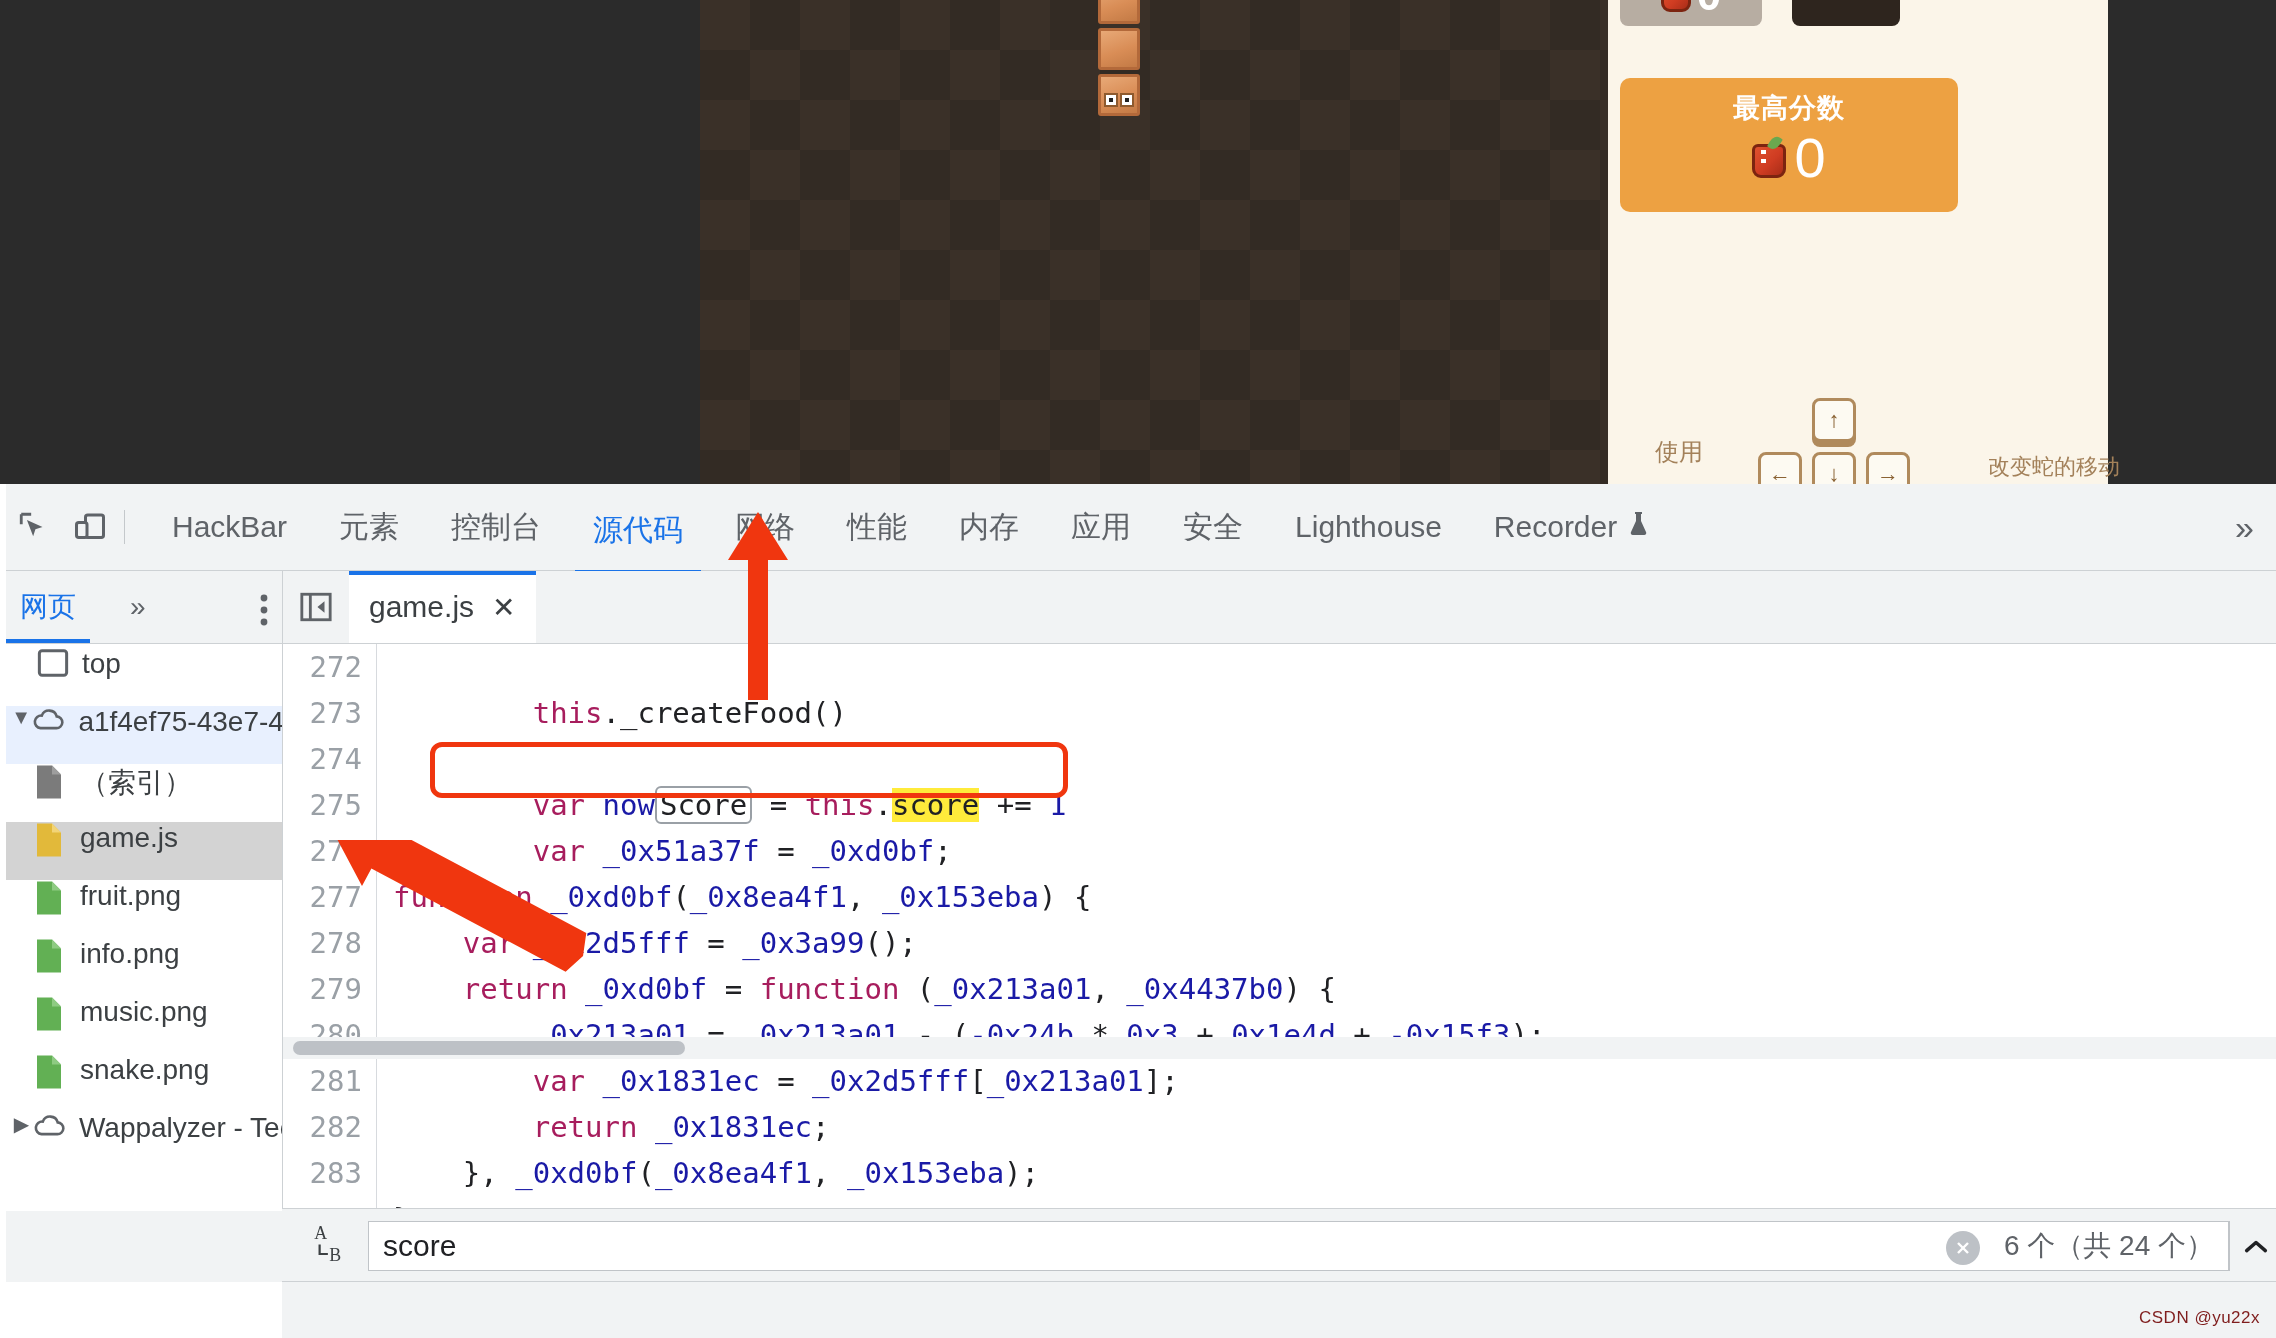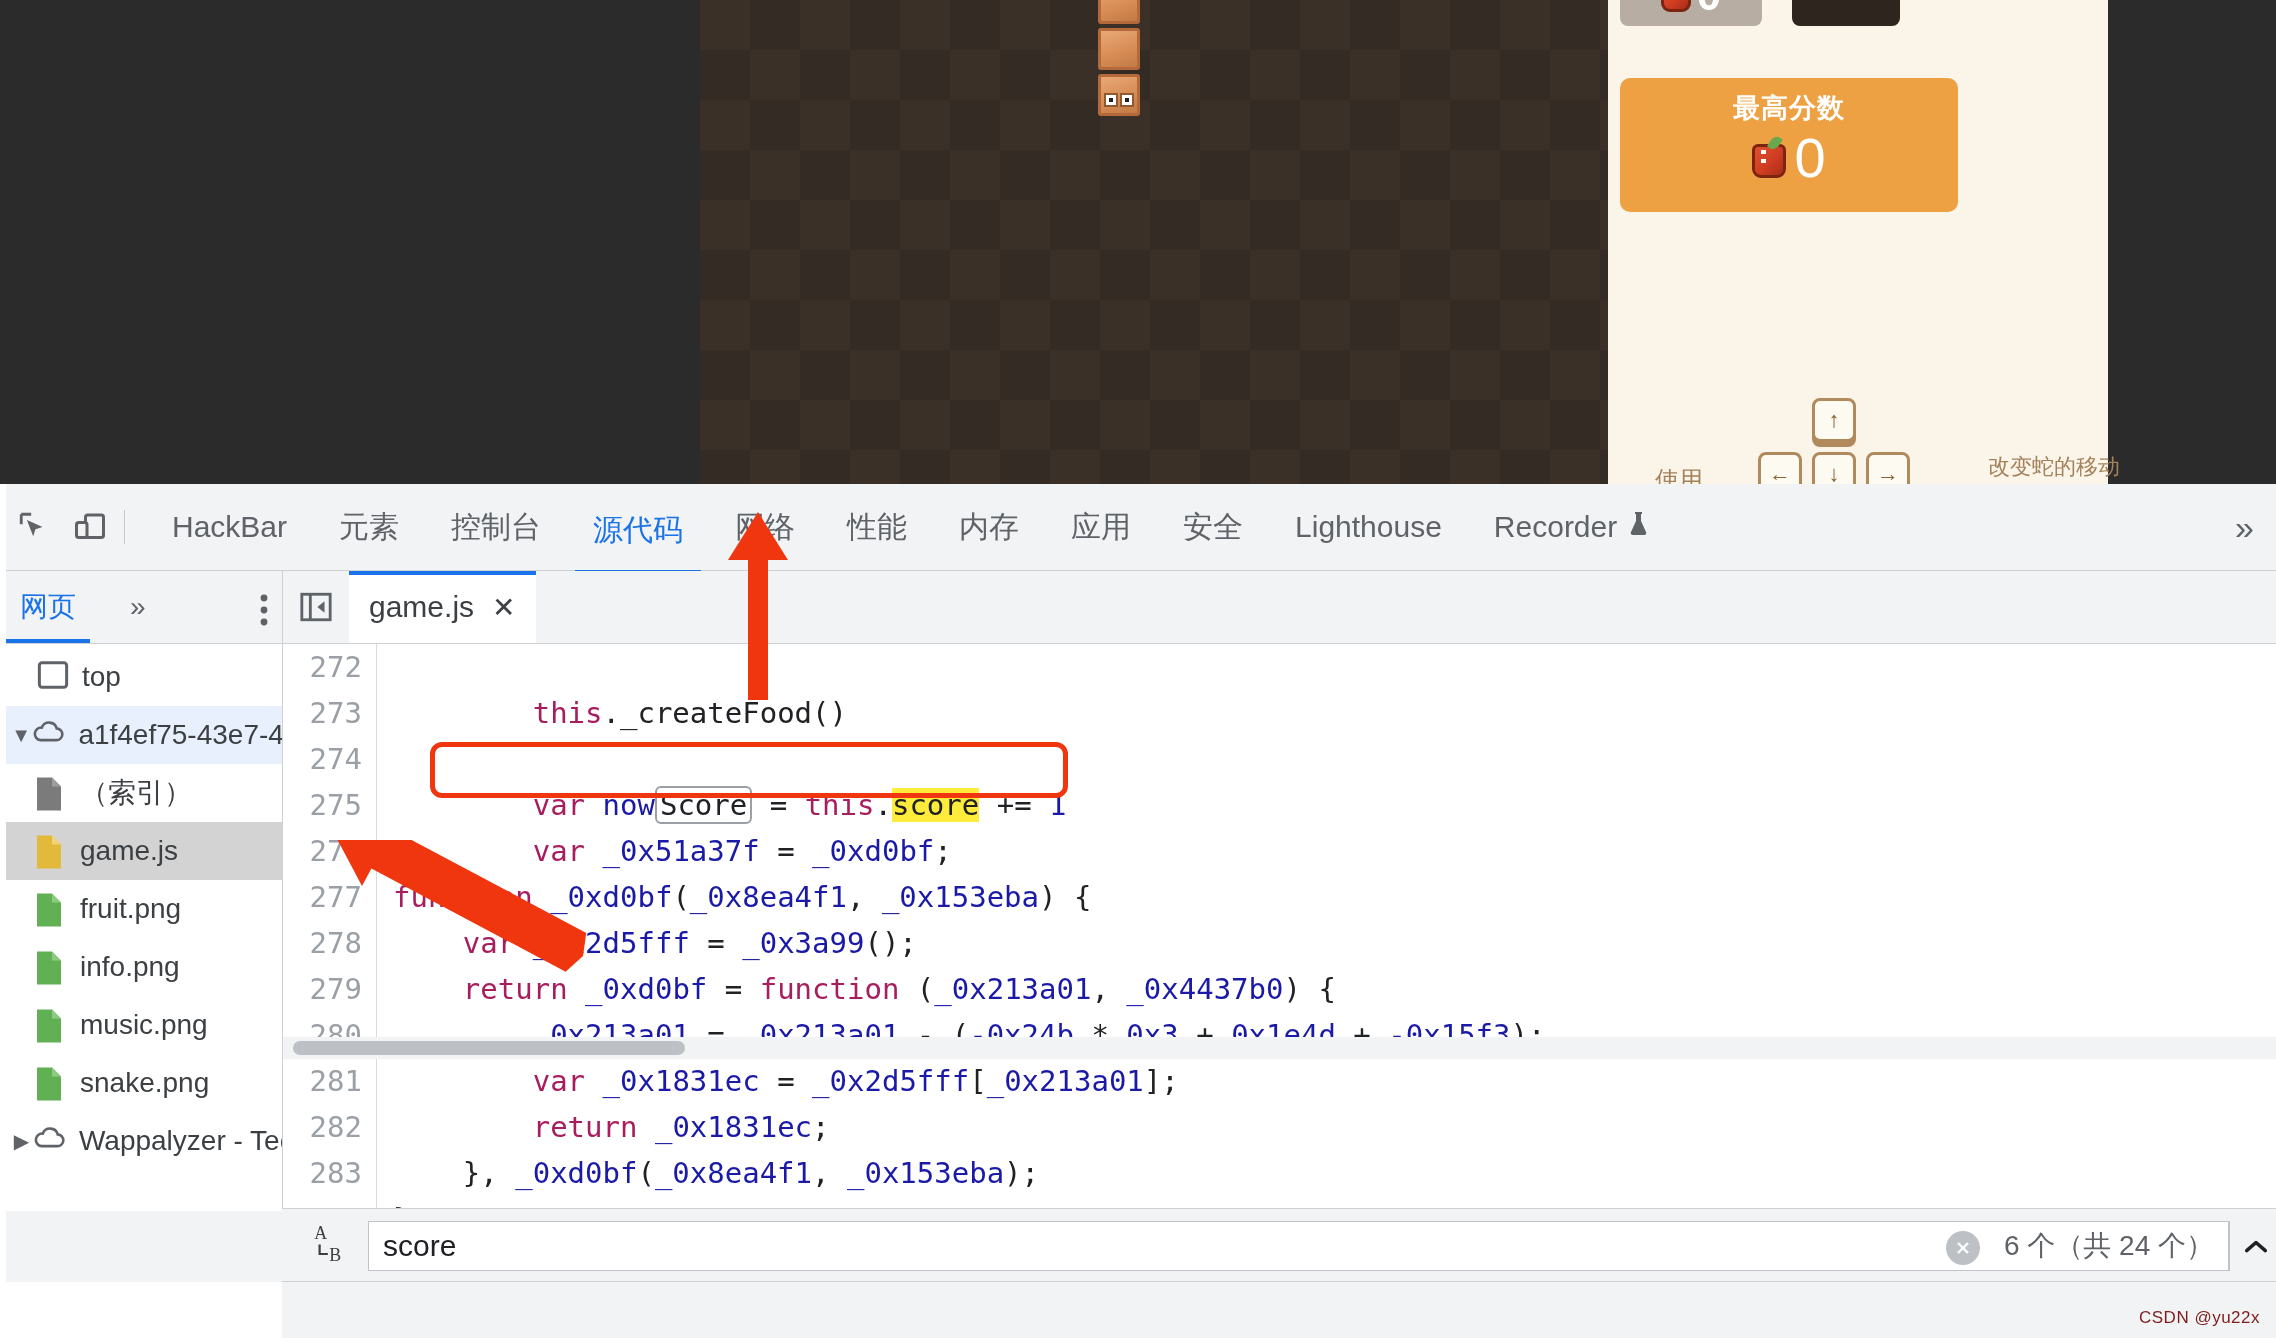--- a/index.html
+++ b/index.html
@@ -56,21 +56,21 @@
   .apple-ic .dot1{position:absolute;left:26%;top:30%;width:13%;height:11%;background:#fff;}
   .apple-ic .dot2{position:absolute;left:26%;top:52%;width:13%;height:11%;background:#fff;}
   .apple-ic .leaf{position:absolute;right:18%;top:-4%;width:30%;height:34%;
      background:#6aa84f;transform:rotate(32deg);border-radius:60% 10% 60% 10%;}
   .keycap {
     position:absolute; width:44px;height:44px;background:#fdfaf2;
     border:3px solid #b08a5c; box-sizing:border-box; border-radius:8px;
     box-shadow:0 5px 0 #b08a5c; color:#8a6233; font-size:22px;
     display:flex;align-items:center;justify-content:center;
   }
-  .key-hint-l{position:absolute;left:1655px;top:464px;font-size:24px;color:#a3815a;}
+  .key-hint-l{position:absolute;left:1655px;top:436px;font-size:24px;color:#a3815a;}
   .key-hint-r{position:absolute;left:1988px;top:452px;font-size:22px;color:#a3815a;}
 
   
   .devtools { position:absolute; left:6px; top:484px; width:2276px; height:854px; background:#f1f3f4; }
 
   .dt-tabbar { position:relative; height:86px; background:#f1f3f4; border-bottom:1px solid #cdd1d4; }
   .dt-icons { position:absolute; left:0; top:20px; display:flex; align-items:center; gap:0; }
   .dt-icon-btn { width:56px;height:46px; display:flex;align-items:center;justify-content:center; }
   .vsep { width:1px;height:34px;background:#c4c8cb;margin:0 16px 0 6px;}
   .dt-tabs { position:absolute; left:140px; top:0; height:86px; display:flex; align-items:center; }
@@ -82,21 +82,21 @@
 
   
   .dt-body { position:relative; height:640px; display:flex; }
   .navigator { width:276px; background:#fff; border-right:1px solid #cdd1d4; position:relative; }
   .nav-tabbar { height:72px; background:#f1f3f4; border-bottom:1px solid #cdd1d4; display:flex; align-items:center; position:relative;gap:28px;}
   .nav-tab { padding:0 14px; height:72px;display:flex;align-items:center; font-size:28px; color:#1a73e8; position:relative;}
   .nav-tab:after{content:"";position:absolute;left:0;right:0;bottom:0;height:4px;background:#1a73e8;}
   .nav-chev { font-size:28px;color:#5f6368; padding:0 12px;}
   .nav-dots { position:absolute; right:14px; top:22px; font-size:30px;color:#5f6368; line-height:0.7;letter-spacing:0;}
   .tree { padding-top:4px; font-size:28px; color:#3c4043; }
-  .tree-row { display:flex; align-items:center; height:58px; padding-left:4px; white-space:nowrap; cursor:default;}
+  .tree-row { display:flex; height:58px; padding-left:4px; white-space:nowrap; cursor:default;}
   .tree-row.sel-blue { background:#e8f0fe; }
   .tree-row.sel-grey { background:#d3d3d3; }
   .tw { width:26px; text-align:center; font-size:20px; color:#5f6368;}
   .ficon { width:34px; height:34px; margin-right:12px; flex:0 0 auto; position:relative;}
   .lbl { overflow:hidden; }
   .indent1 { padding-left:28px;}
 
   .editor { flex:1; background:#fff; position:relative; overflow:hidden; }
   .ed-tabbar { height:72px; background:#f1f3f4; border-bottom:1px solid #cdd1d4; display:flex; align-items:center; }
   .ed-sidebtn { width:66px; display:flex; align-items:center; justify-content:center;}

